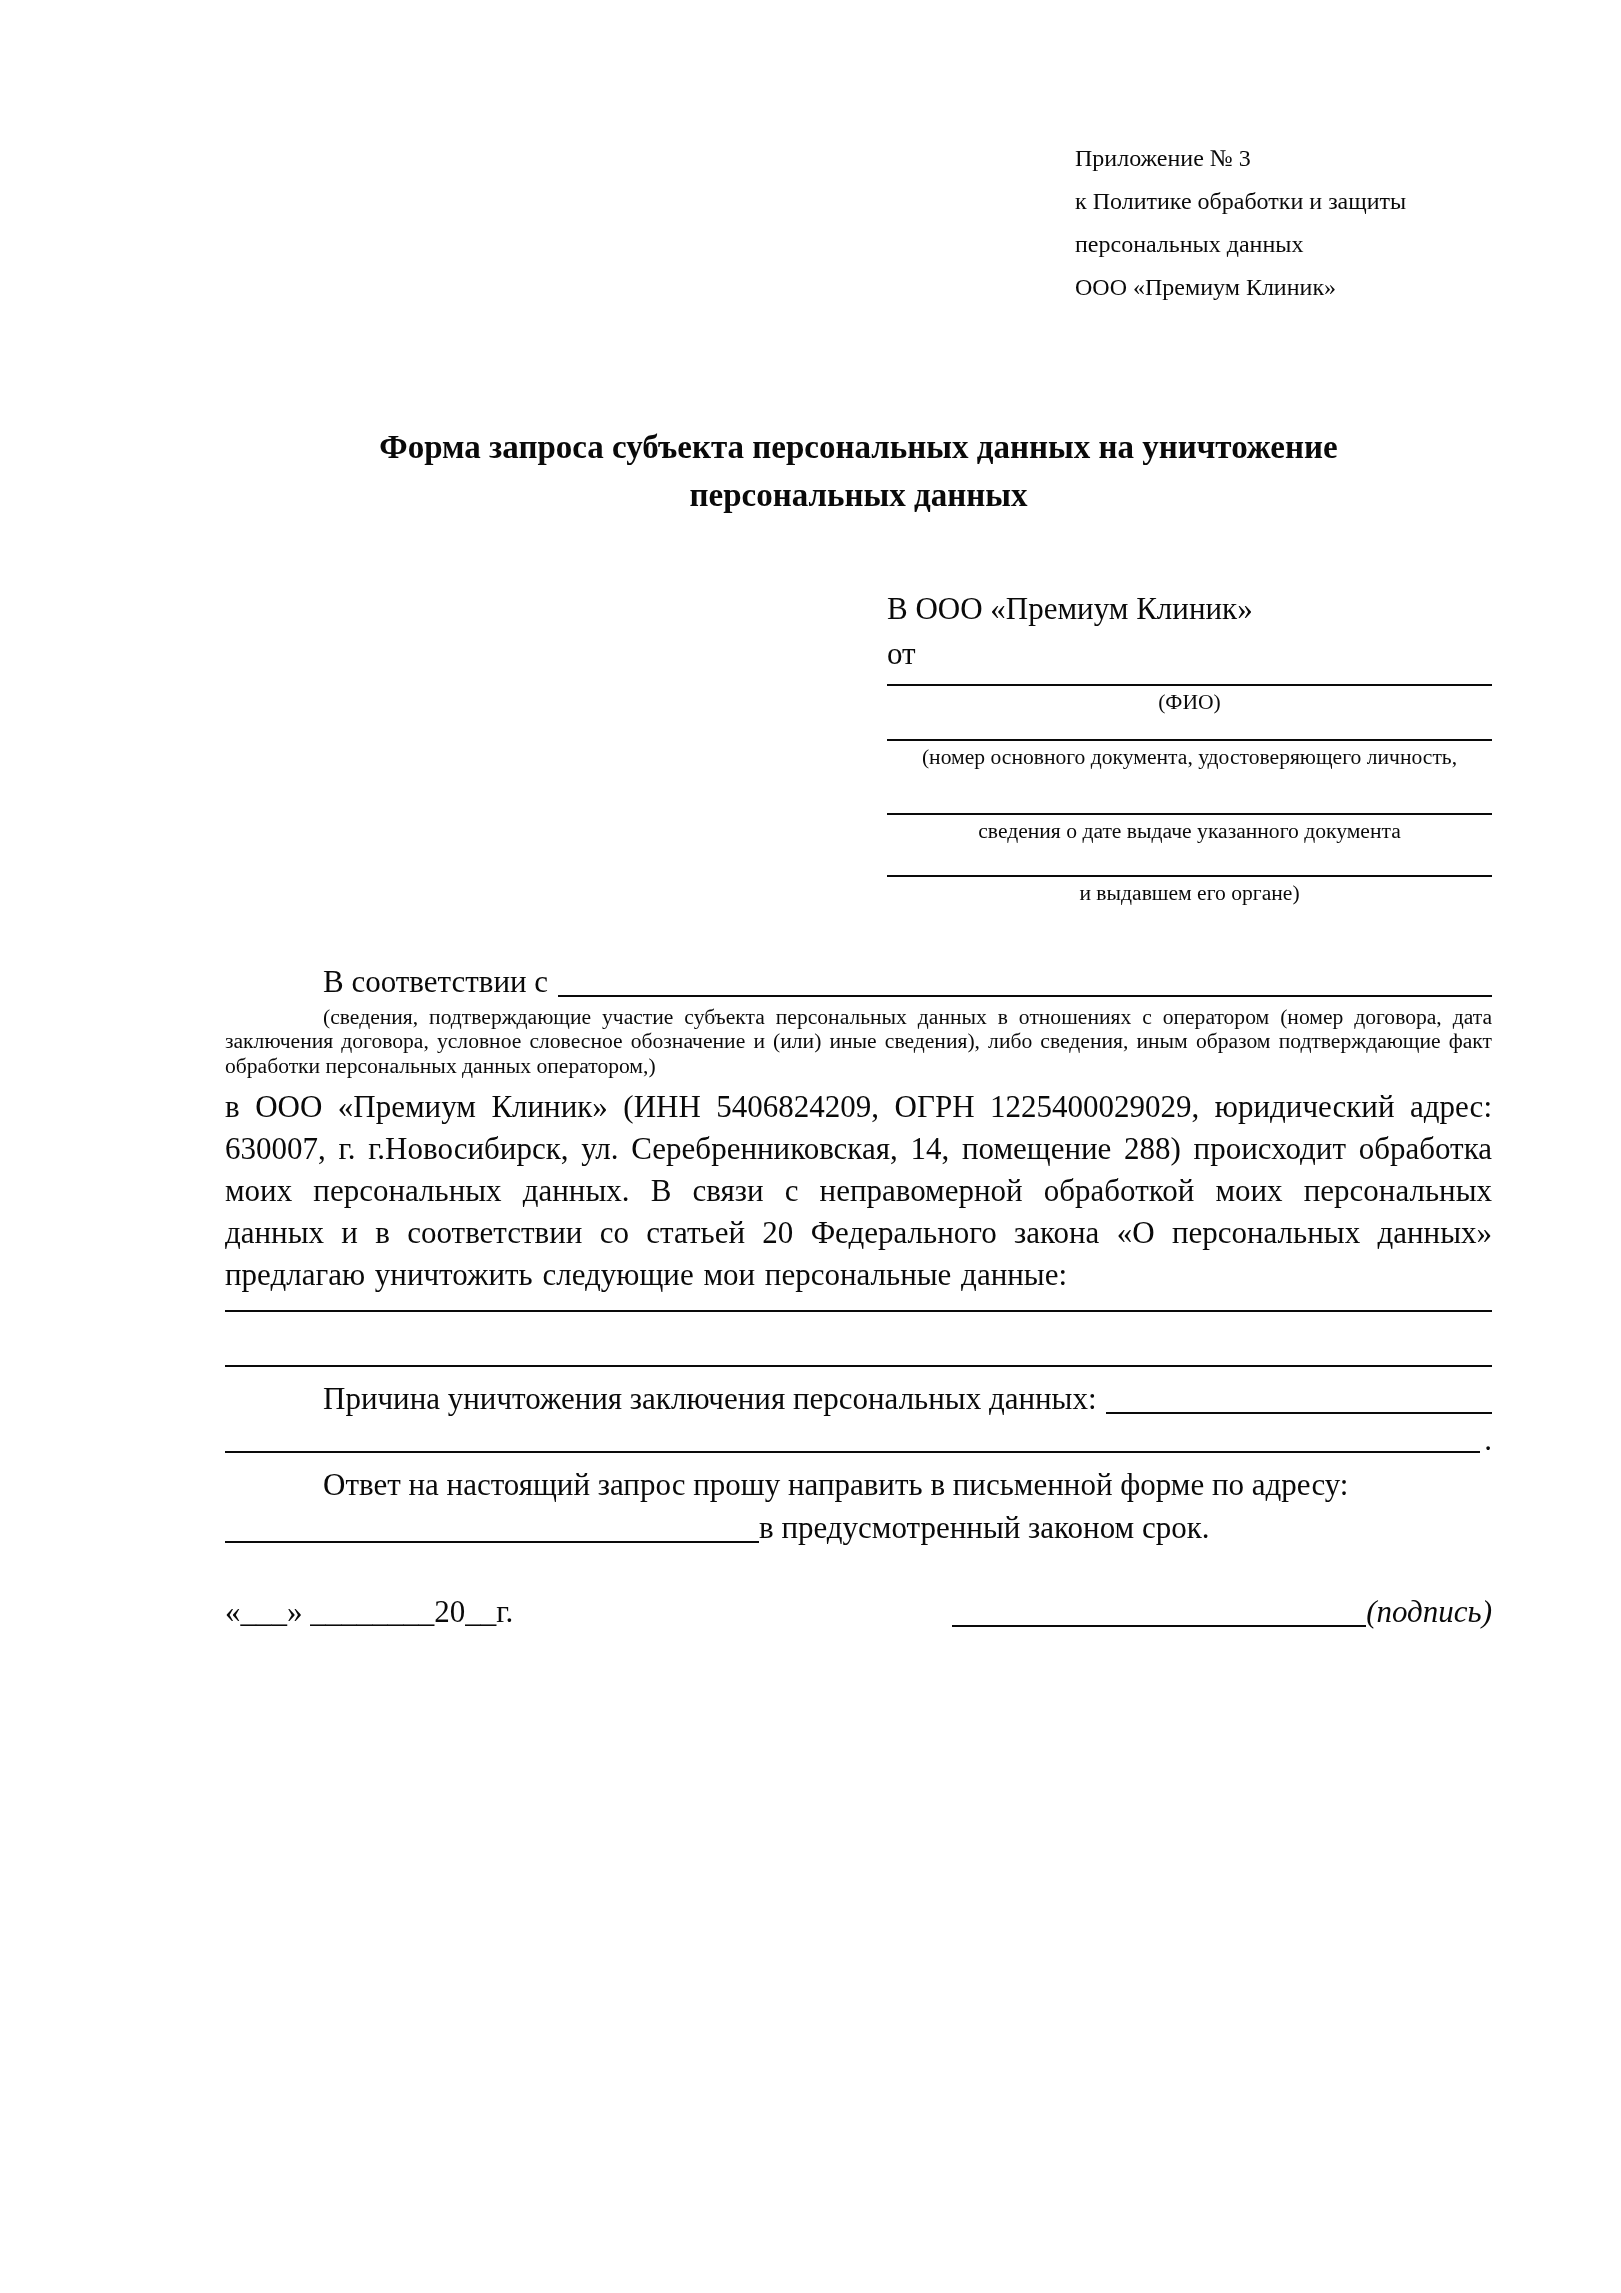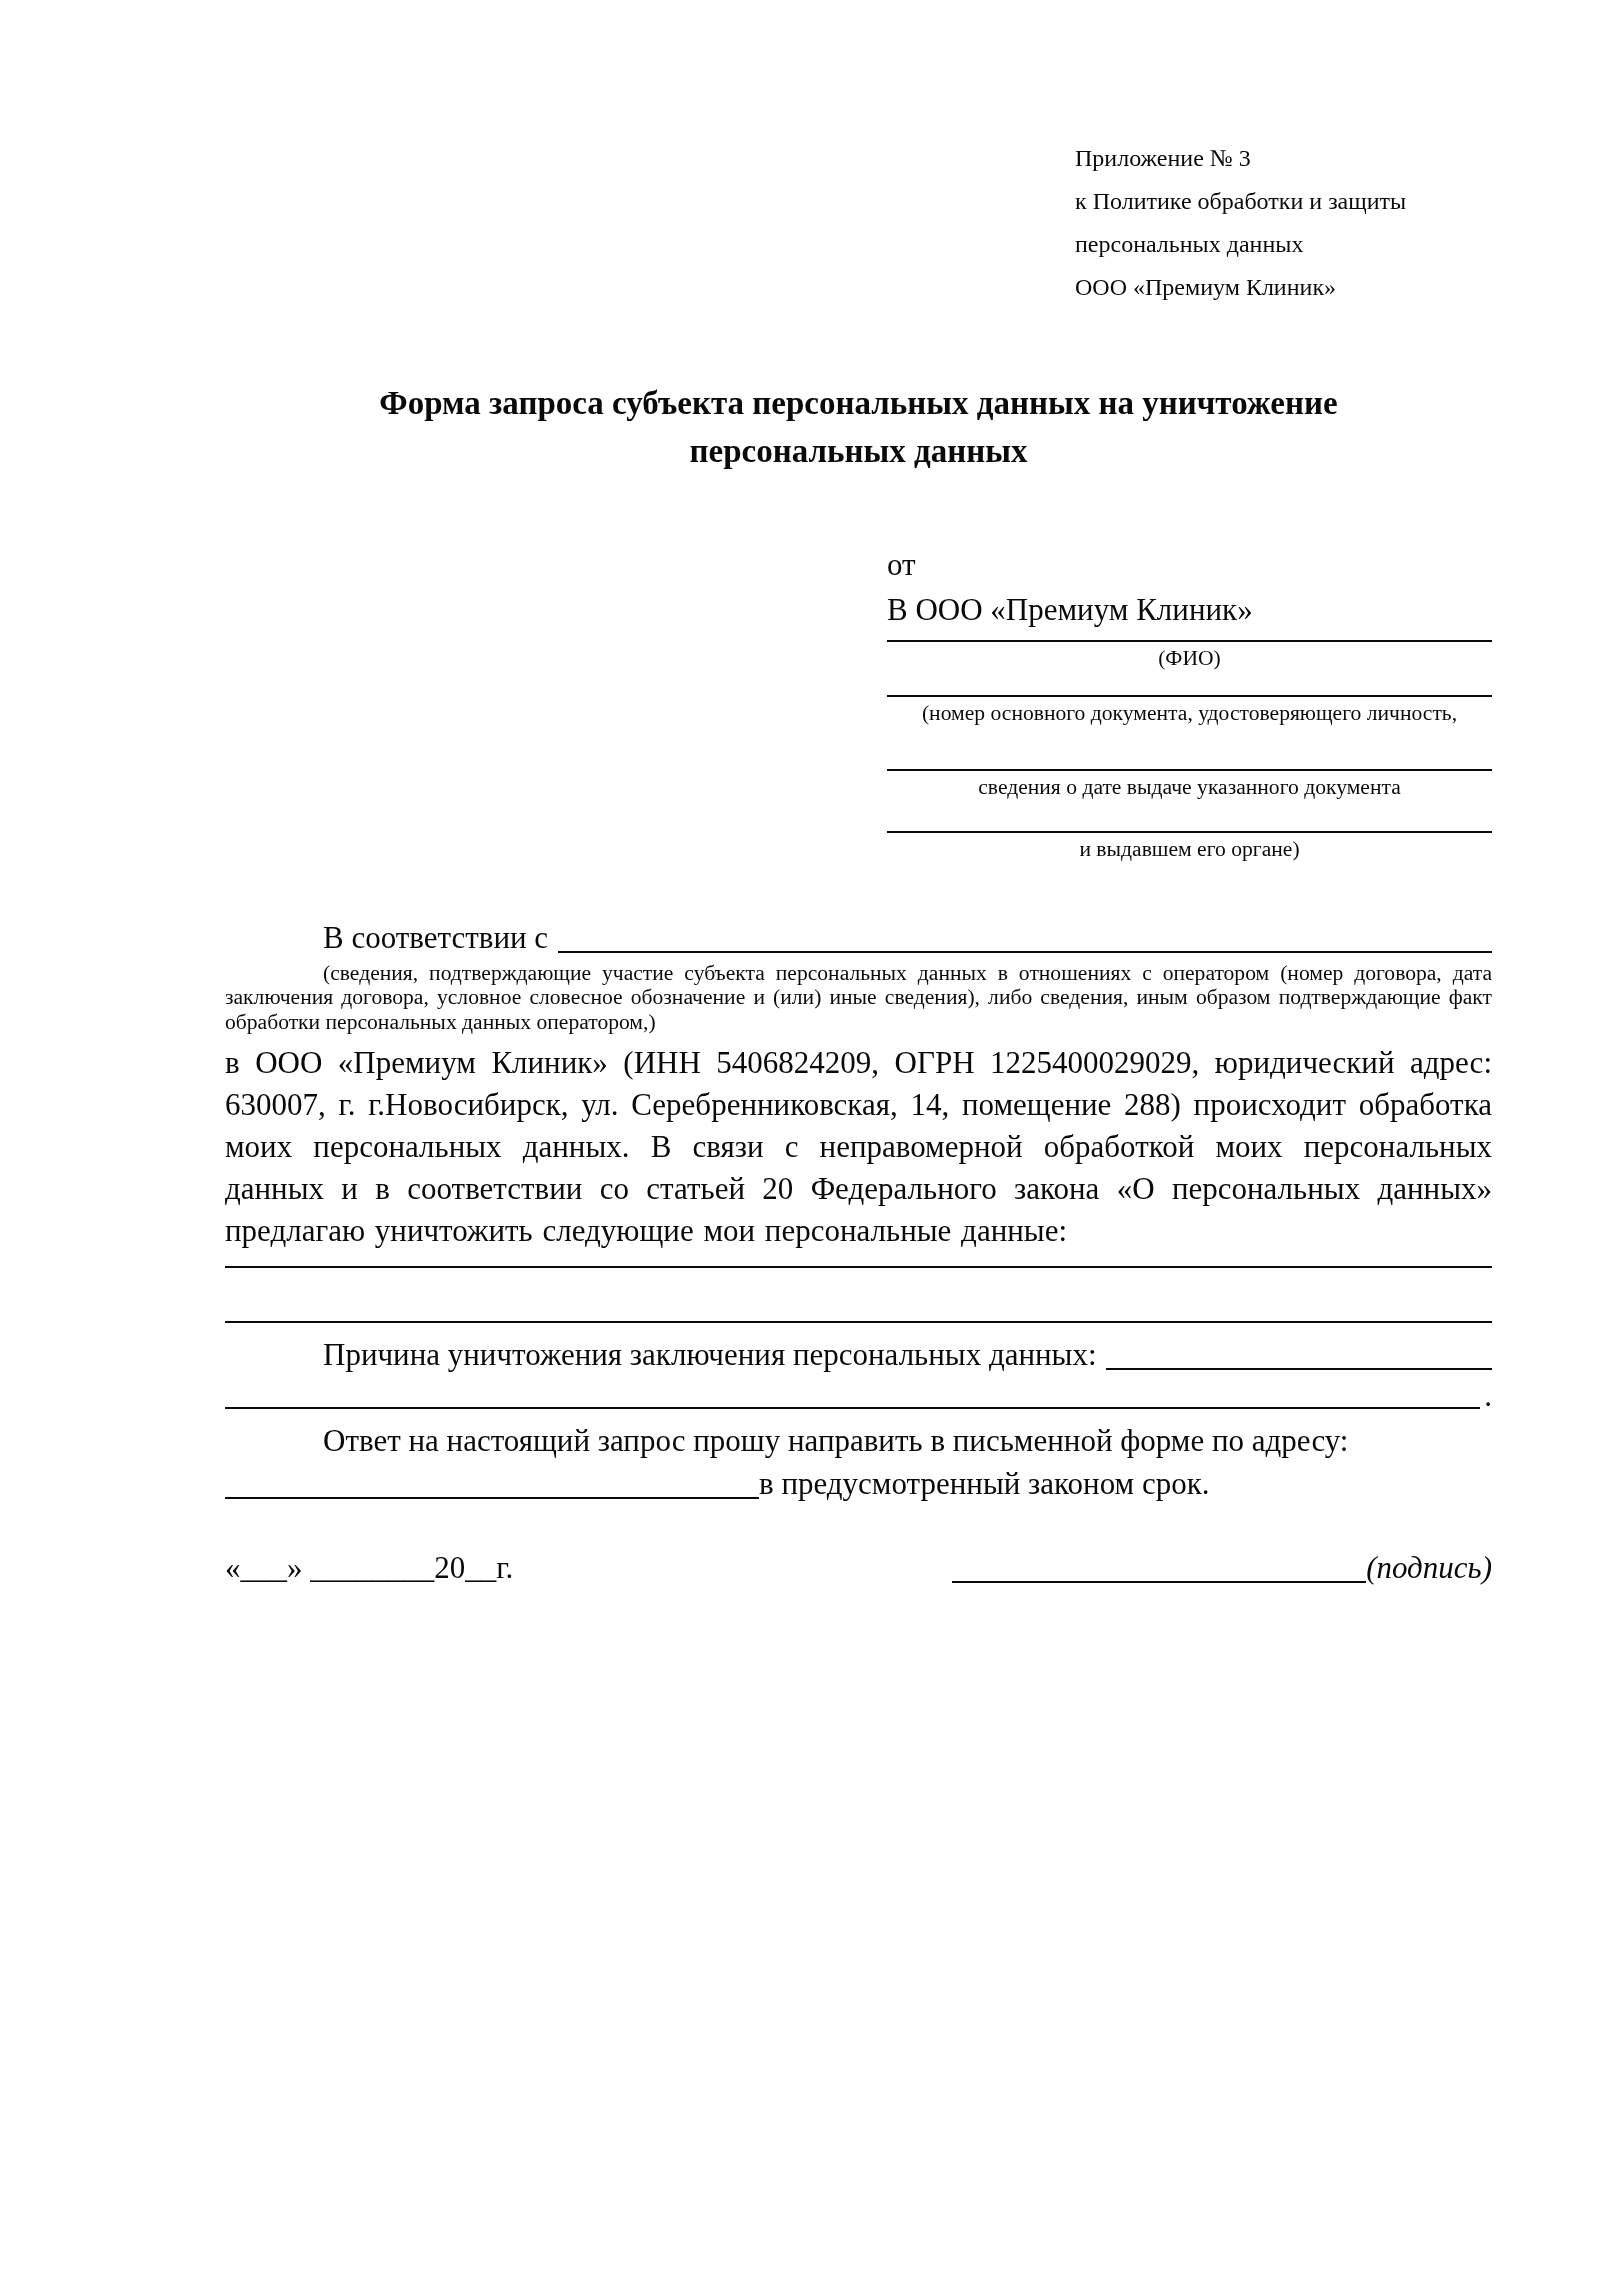--- a/index.html
+++ b/index.html
@@ -21,21 +21,21 @@
 
   
   .appendix {
     margin: 137px 0 0 850px;
     font-size: 24px;
     line-height: 43px;
   }
 
   
   .title {
-    margin-top: 70px;
+    margin-top: 114px;
     text-align: center;
     font-weight: bold;
     font-size: 33px;
     line-height: 48px;
   }
 
   
   .addressee {
     margin: 67px 0 0 662px;
     width: 605px;
@@ -157,22 +157,22 @@
     <div>персональных данных</div>
     <div>ООО «Премиум Клиник»</div>
   </div>
 
   <div class="title">
     <div>Форма запроса субъекта персональных данных на уничтожение</div>
     <div>персональных данных</div>
   </div>
 
   <div class="addressee">
+    <div>В ООО «Премиум Клиник»</div>
     <div>от</div>
-    <div>В ООО «Премиум Клиник»</div>
 
     <div class="blank-line first-line"></div>
     <div class="caption">(ФИО)</div>
 
     <div class="blank-line gap-a"></div>
     <div class="caption">(номер основного документа, удостоверяющего личность,</div>
 
     <div class="blank-line gap-b"></div>
     <div class="caption">сведения о дате выдаче указанного документа</div>
 

